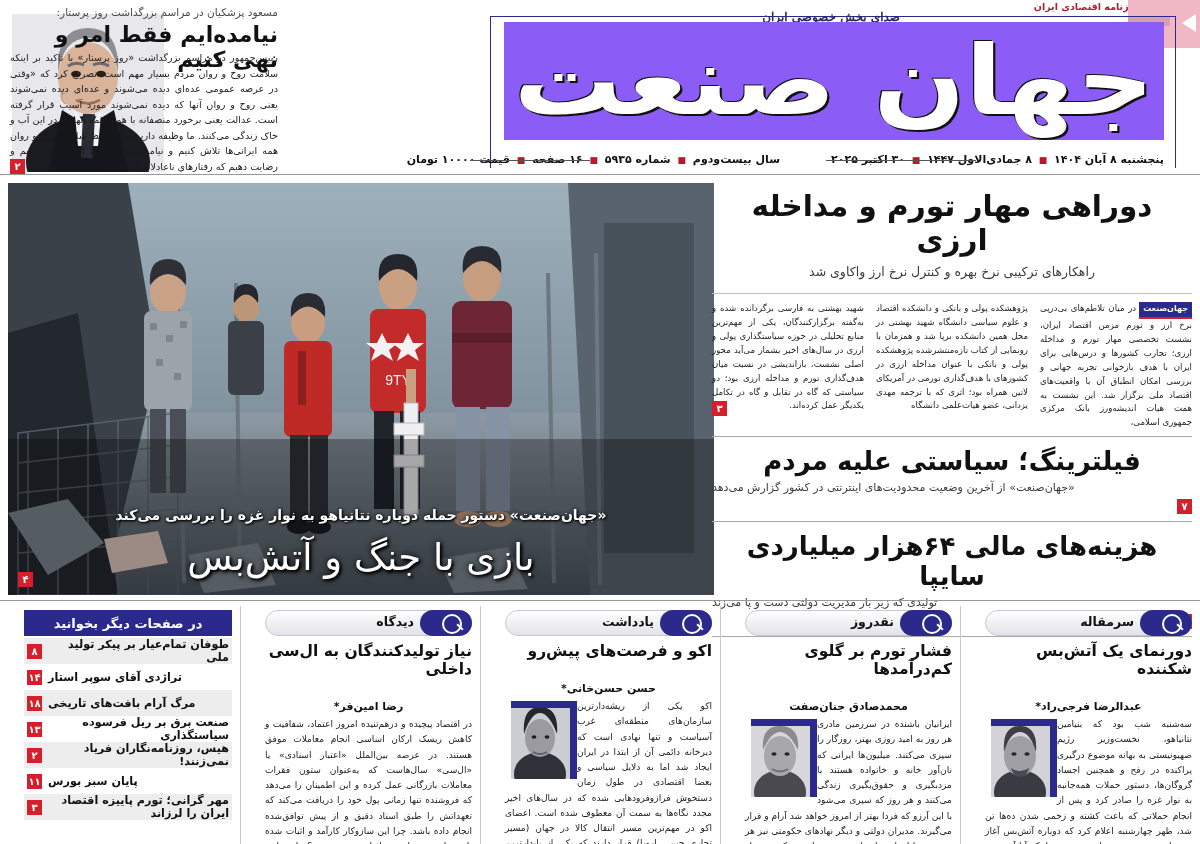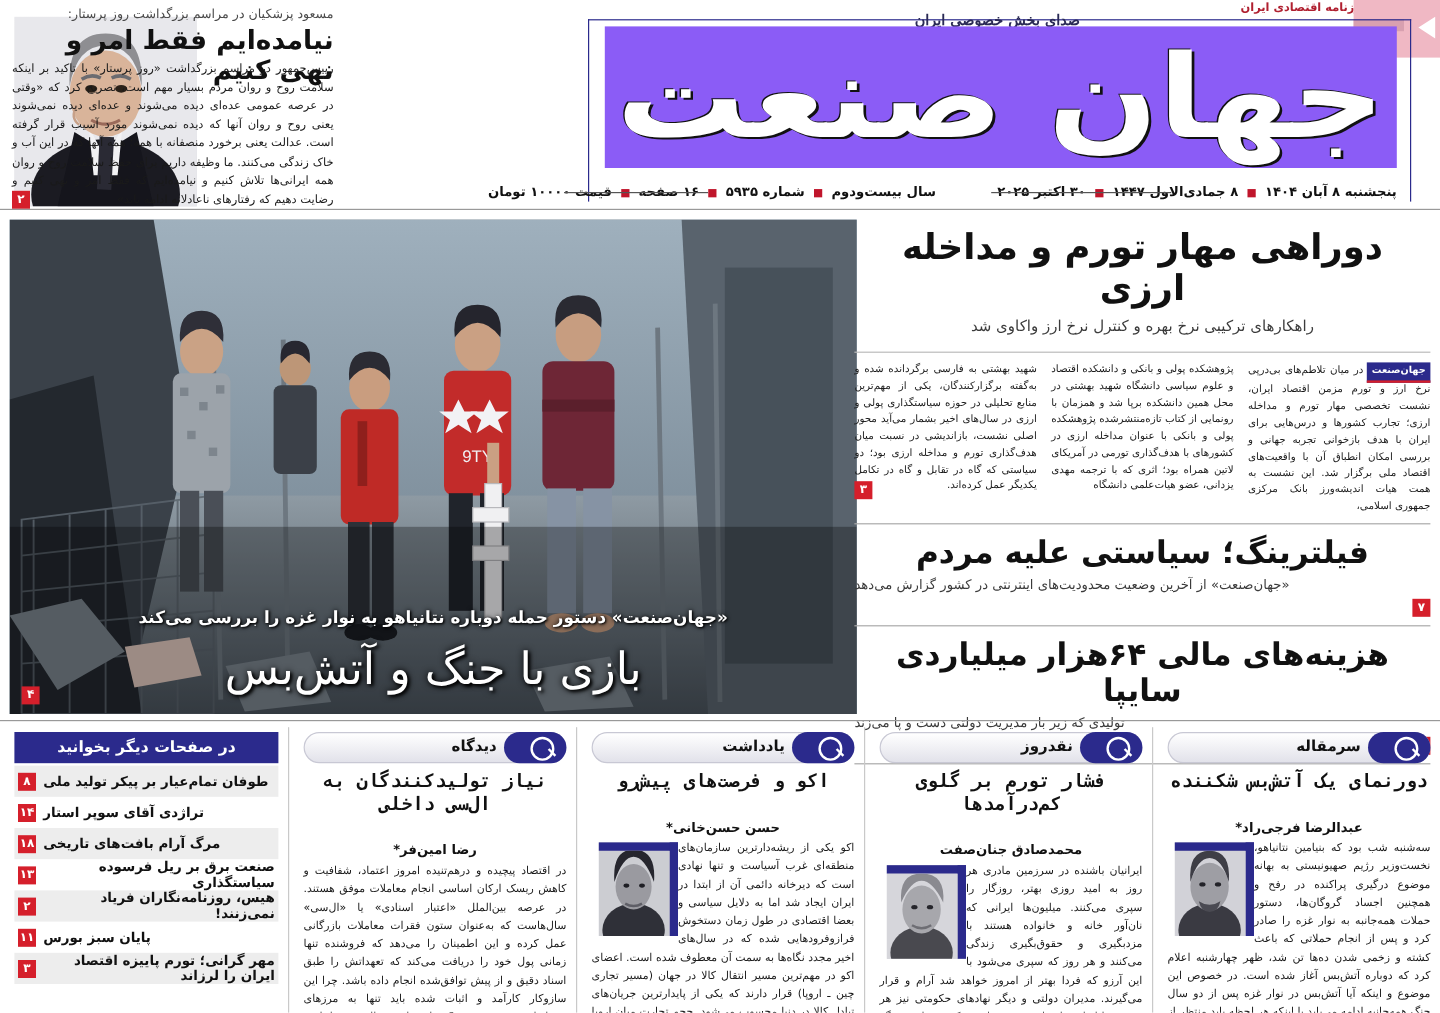--- a/index.html
+++ b/index.html
@@ -192,21 +192,21 @@
   
   .hrule-bot {
     position: absolute; top: 600px; right: 0; width: 1200px;
     border-top: 1px solid #999;
   }
   .bottom {
     position: absolute; top: 606px; right: 0; width: 1200px; height: 238px;
     display: flex; direction: rtl;
   }
   .bcol {
-    width: 240px; padding: 4px 8px 0 12px;
+    width: 240px; padding: 4px 8px 0 24px;
     border-left: 1px solid #c9c9c9;
     position: relative;
   }
   .bcol:last-child { border-left: none; }
 
   .bhdr {
     position: relative; height: 26px; margin-bottom: 6px;
   }
   .bhdr-pill {
     position: absolute; inset: 0;
@@ -225,22 +225,22 @@
   }
   .bhdr-cap:before {
     content: ""; position: absolute; top: 16px; right: 8px;
     width: 8px; height: 2px; background: #fff; transform: rotate(45deg);
   }
   .bhdr-label {
     position: absolute; top: 4px; right: 58px;
     font-size: 12.5px; font-weight: bold; color: #111;
   }
   .bhead {
-    text-align: center; font-size: 15.5px; font-weight: bold; color: #111;
-    letter-spacing: -.3px; margin-top: 4px; font-family: Liberation Mono, monospace;
+    text-align: right; font-size: 15.5px; font-weight: bold; color: #111;
+    letter-spacing: -.3px; margin-top: 4px;
   }
   .bauthor {
     text-align: center; font-size: 11px; font-weight: bold; color: #111;
     margin-top: 22px; margin-bottom: 4px;
   }
   .bbody {
     font-size: 9.1px; line-height: 1.68; text-align: justify; color: #1a1a1a;
   }
   .bportrait {
     float: left; width: 66px; height: 78px; margin: 2px 0 3px 6px;

